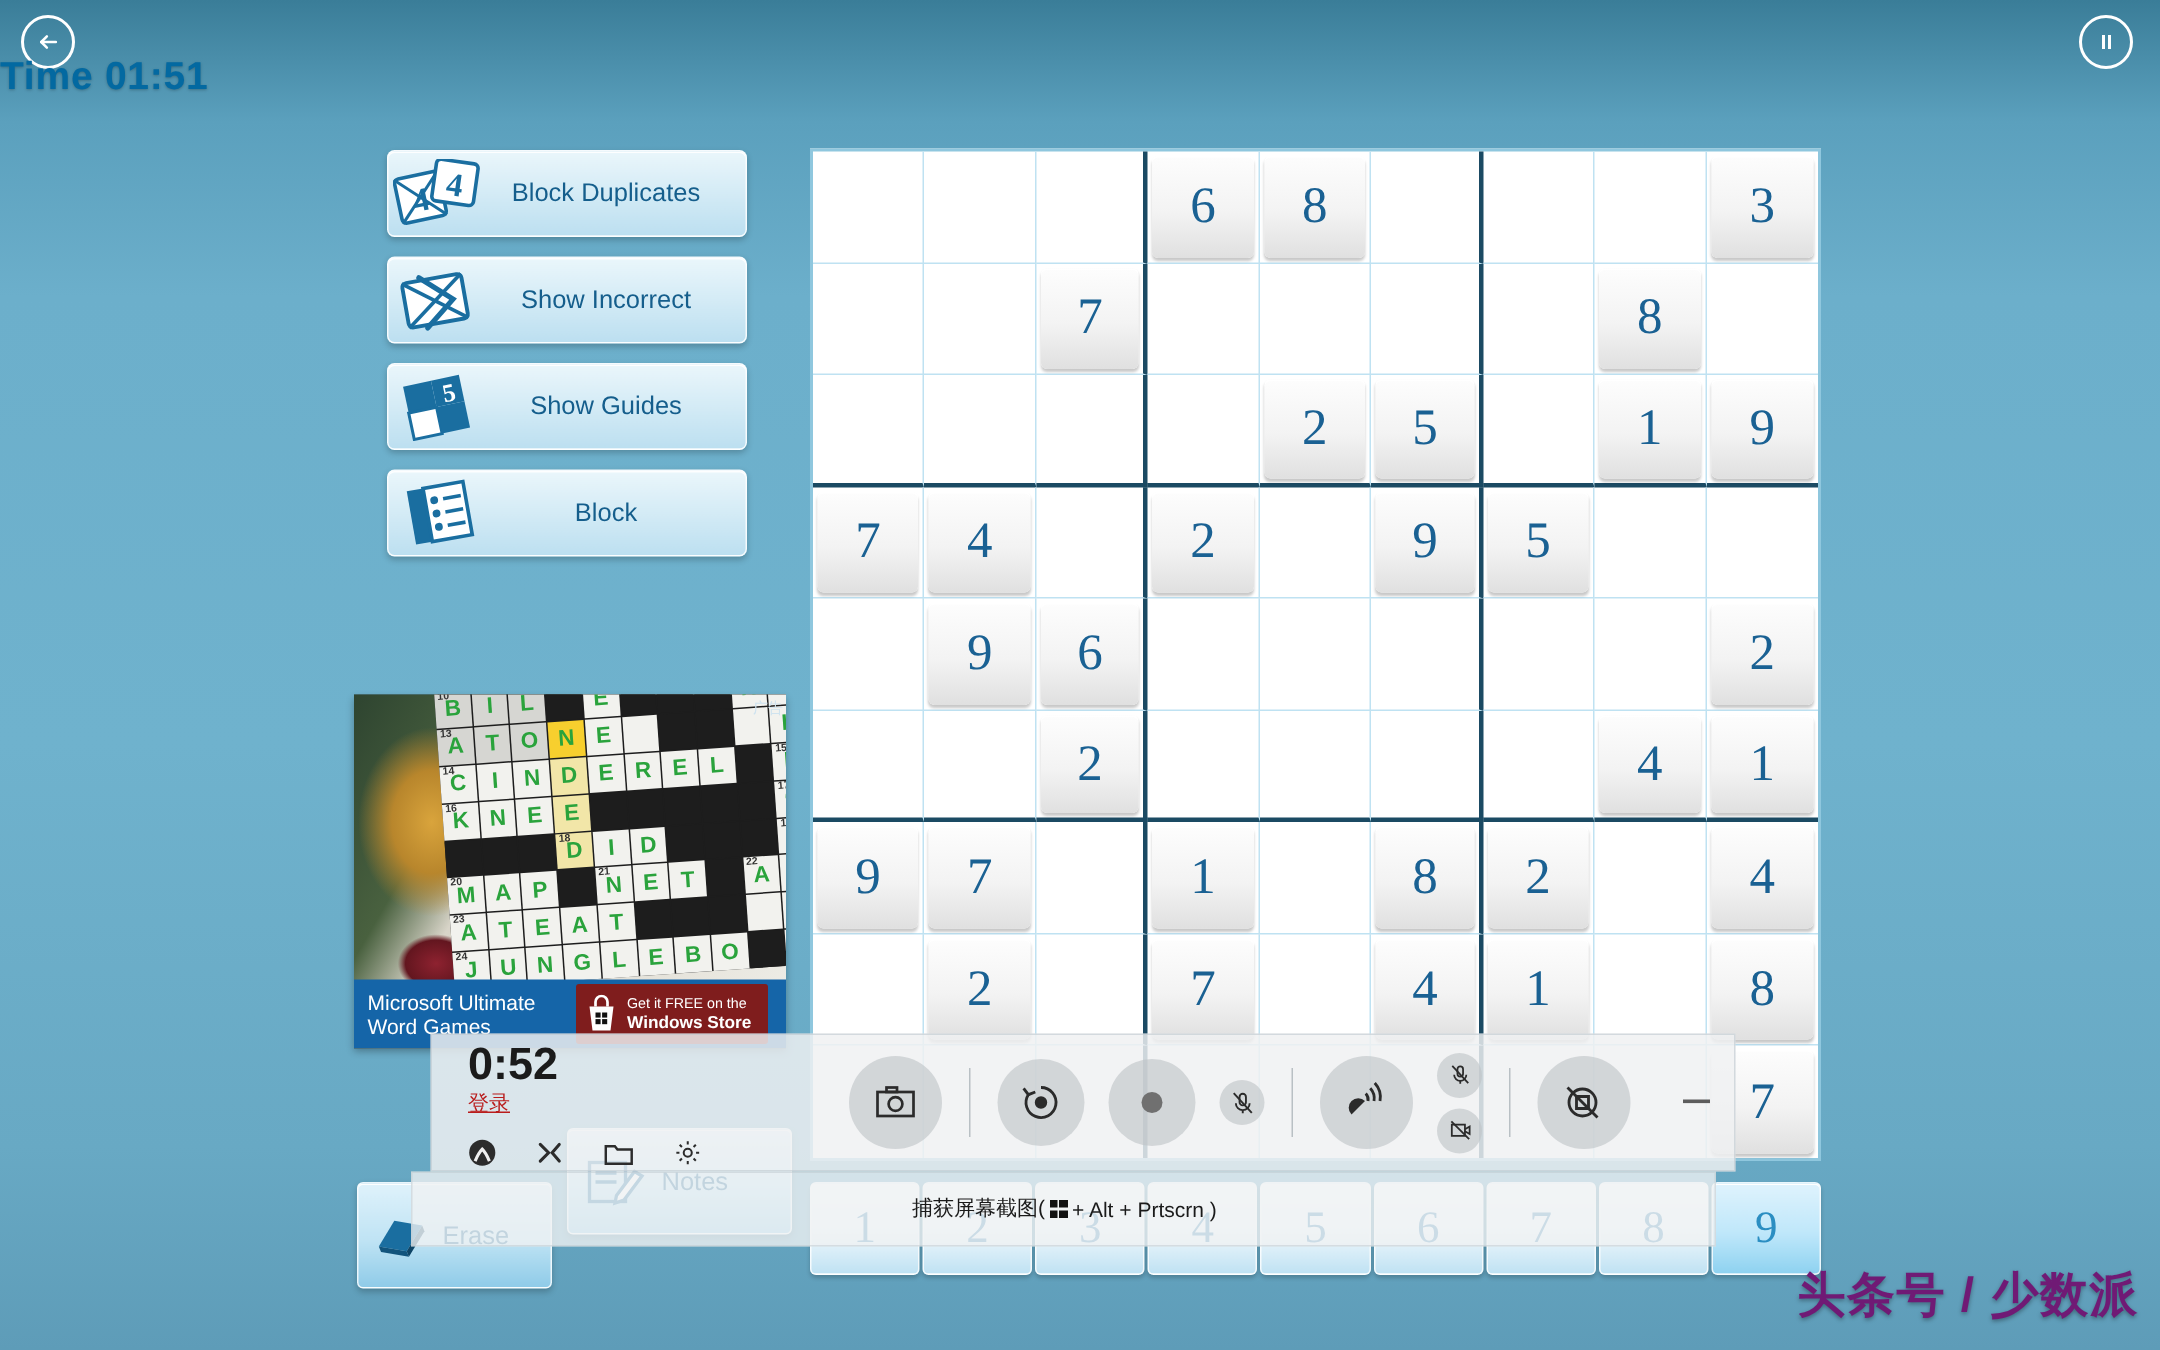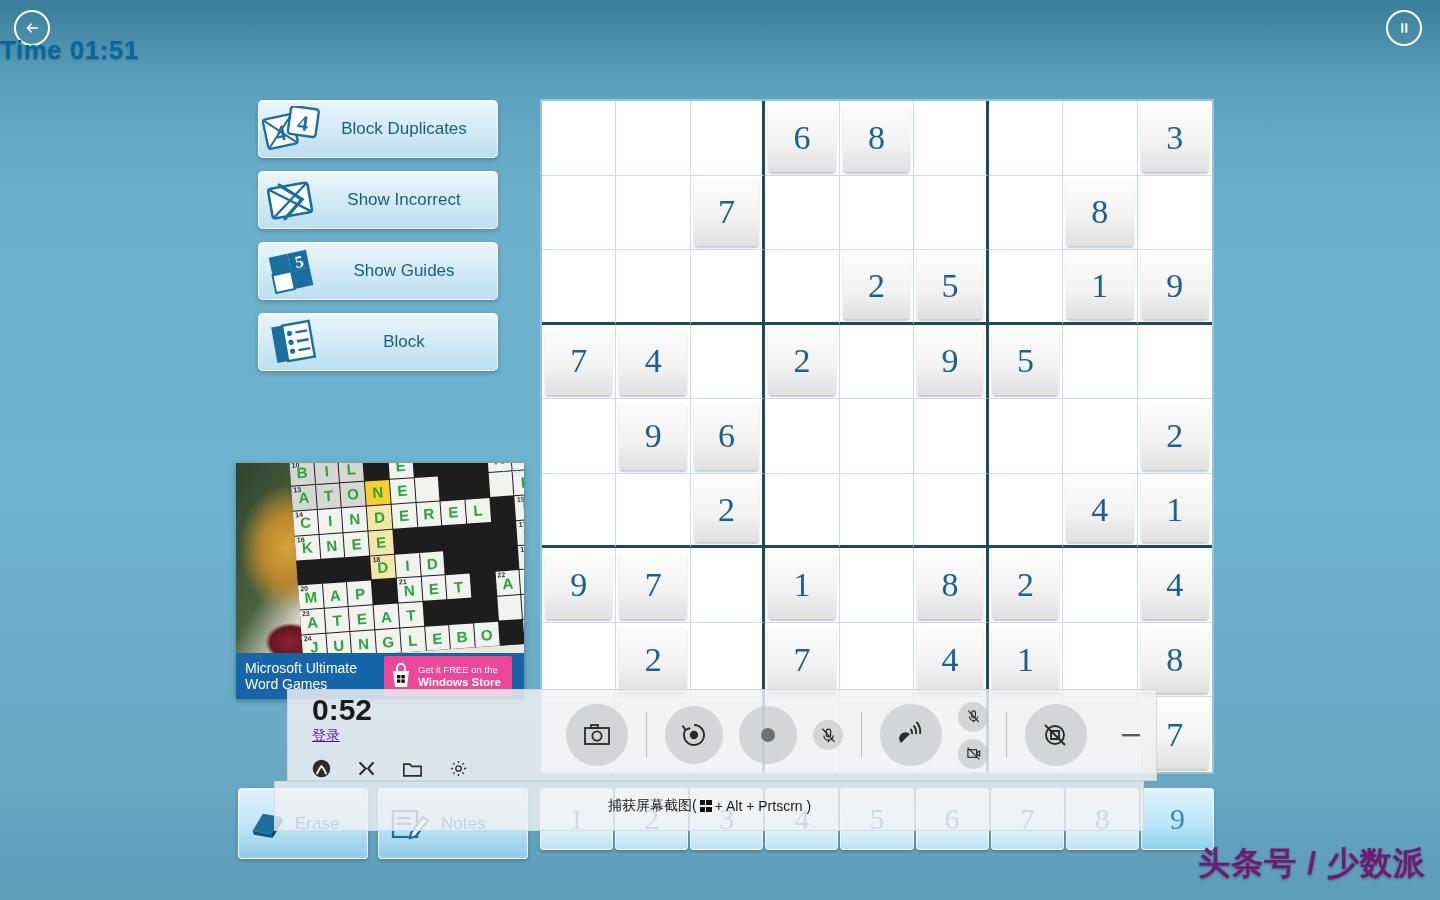--- a/index.html
+++ b/index.html
@@ -60,21 +60,21 @@
   .xc { background: #f2f2ee; position: relative; font-size: 15px; color: #2aa33c;
         display: flex; align-items: center; justify-content: center; font-weight: 600; }
   .xc.blk { background: #1d1d1d; }
   .xc.hl { background: #f7cf2e; }
   .xc.hl2 { background: #f2e6a8; }
   .xc.gr { background: #d6d6d2; }
   .xc .num { position: absolute; top: 0px; left: 2px; font-size: 7px; color: #333; font-weight: 700; }
   .ad-bar { position: absolute; left: 0; bottom: 0; width: 100%; height: 46px;
     background: #1565a8; display: flex; align-items: center; }
   .ad-bar-t { color: #fff; font-size: 14px; line-height: 16px; padding-left: 9px; width: 148px; }
-  .ad-store { background: #ec4899; height: 40px; width: 128px; display: flex; align-items: center;
+  .ad-store { background: #7f1d1d; height: 40px; width: 128px; display: flex; align-items: center;
               padding: 0 5px; border-radius: 2px; }
   .ad-store-t { color: #fff; font-size: 9.5px; line-height: 12px; margin-left: 5px; }
   .ad-store-t b { font-size: 11.5px; }
   .ad-tag { position: absolute; right: 2px; top: 2px; color: #cfe3ef; font-size: 10px; }
 
   
   .grid-wrap { position: absolute; left: 540px; top: 99px; width: 674px; height: 675px;
     background: #ffffff; border: 2px solid #8fc7de; }
   .grid { position: relative; width: 100%; height: 100%;
     display: grid; grid-template-columns: repeat(9, 1fr); grid-template-rows: repeat(9, 1fr); }
@@ -94,21 +94,21 @@
 
   
   .erase-btn, .notes-btn {
     position: absolute; height: 71px; border-radius: 4px;
     background: linear-gradient(180deg, #dff2fb 0%, #bfe3f4 55%, #8fcbe8 100%);
     border: 1px solid rgba(255,255,255,0.8);
     box-shadow: 0 2px 4px rgba(0,0,0,0.22), inset 0 1px 0 rgba(255,255,255,0.9);
     display: flex; align-items: center; cursor: pointer;
   }
   .erase-btn { left: 238px; top: 788px; width: 130px; }
-  .notes-btn { left: 378px; top: 788px; width: 150px; }
+  .notes-btn { left: 378px; top: 752px; width: 150px; }
   .bot-lbl { font-size: 17px; color: #11618f; }
 
   .numpad { position: absolute; left: 540px; top: 788px; width: 674px; height: 62px;
     display: grid; grid-template-columns: repeat(9, 1fr); gap: 2px; }
   .np {
     border-radius: 4px; display: flex; align-items: center; justify-content: center;
     font-size: 30px; font-family: "Liberation Serif", serif; color: #3f86b3; cursor: pointer;
     background: linear-gradient(180deg, #fcfeff 0%, #f1f8fc 52%, #bfe2f3 100%);
     border: 1px solid rgba(255,255,255,0.8);
     box-shadow: 0 2px 3px rgba(0,0,0,0.2), inset 0 1px 0 #fff;
@@ -118,21 +118,21 @@
 
   
   .gamebar {
     position: absolute; left: 287px; top: 689px; width: 870px; height: 92px;
     background: rgba(239,241,242,0.84);
     border: 1px solid rgba(190,200,206,0.6);
     display: flex; align-items: center;
   }
   .gb-left { width: 260px; padding-left: 24px; }
   .gb-time { font-size: 30px; color: #1b1b1b; font-weight: 700; line-height: 34px; }
-  .gb-sign { font-size: 14px; color: #4c1d95; text-decoration: underline; cursor: pointer; }
+  .gb-sign { font-size: 14px; color: #b91c1c; text-decoration: underline; cursor: pointer; }
   .gb-icons { display: flex; gap: 26px; margin-top: 14px; align-items: center; }
   .gb-icons span { cursor: pointer; color: #2c2c2c; display: inline-flex; }
   .gb-sep { width: 1px; height: 46px; background: #b9c0c4; }
   .gb-grp { display: flex; align-items: center; gap: 16px; padding: 0 18px; }
   .rbtn { width: 58px; height: 58px; border-radius: 50%; background: rgba(190,195,198,0.62);
           display: flex; align-items: center; justify-content: center; cursor: pointer; color: #2b2b2b; }
   .rbtn.big { width: 62px; height: 62px; }
   .sbtn { width: 30px; height: 30px; border-radius: 50%; background: rgba(190,195,198,0.62);
           display: flex; align-items: center; justify-content: center; cursor: pointer; color: #2b2b2b; }
   .stackcol { display: flex; flex-direction: column; gap: 7px; }

